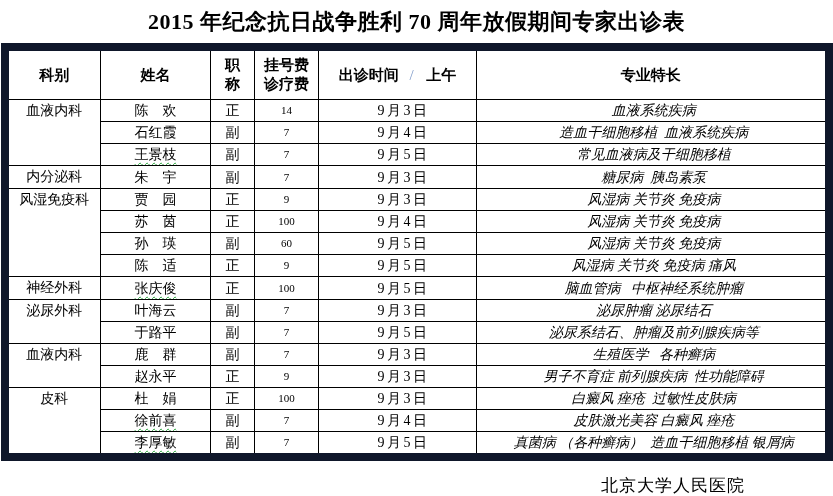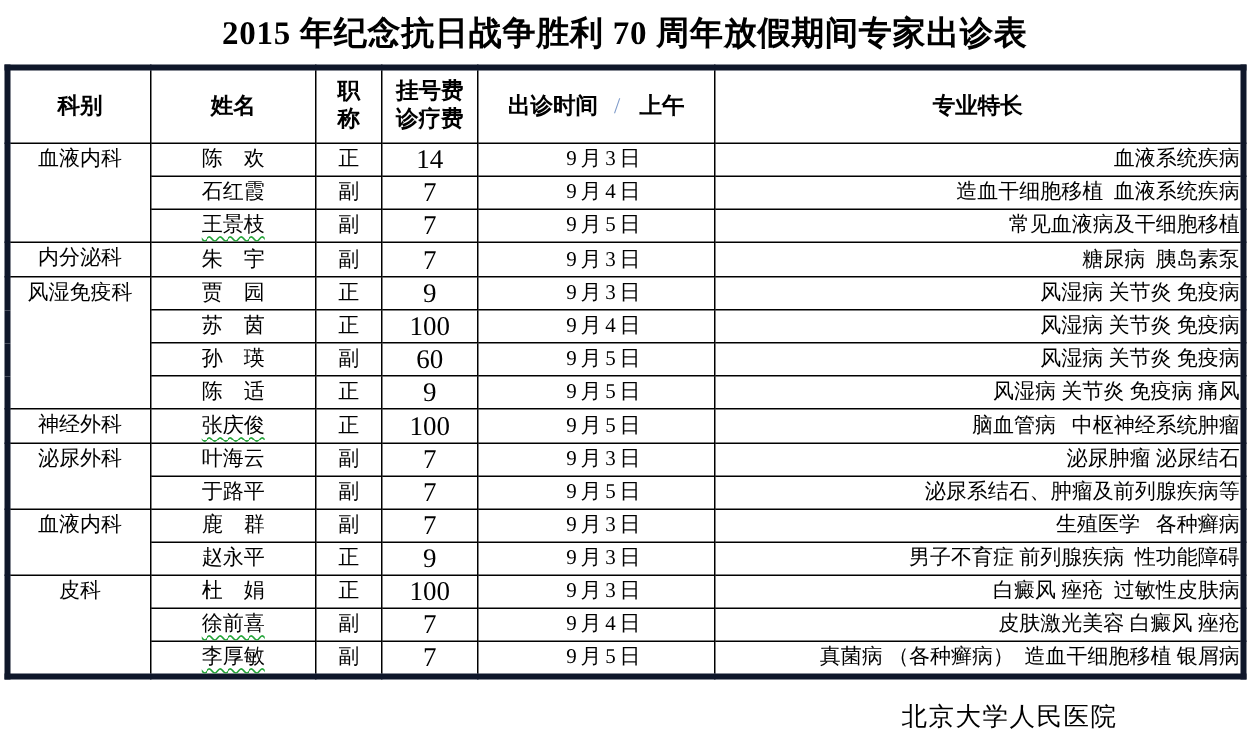--- a/index.html
+++ b/index.html
@@ -18,21 +18,21 @@
     font-weight: bold;
     letter-spacing: 0.5px;
     white-space: nowrap;
   }
 
   table.schedule {
     border-collapse: collapse;
     table-layout: fixed;
     width: 824px;
     margin: 6px auto 0 auto;
-    border: 4px solid #0f172a;
+    border: 8px solid #0f172a;
   }
   col.c-dept { width: 96px; }
   col.c-name { width: 110px; }
   col.c-rank { width: 44px; }
   col.c-fee  { width: 64px; }
   col.c-date { width: 158px; }
   col.c-spec { width: 352px; }
 
   th, td {
     border: 1px solid #000;
@@ -54,26 +54,27 @@
     margin: 0 9px 0 7px;
   }
   tbody td {
     height: 21px;
     font-size: 14px;
     text-align: center;
     line-height: 21px;
   }
   td.dept-cell { vertical-align: top; }
   td.dept-cell .dept-label { display: block; line-height: 22px; }
-  td.fee-cell { font-size: 18px; }
+  td.fee-cell { font-size: 11px; }
   td.date-cell { letter-spacing: 2.5px; font-size: 14px; padding-left: 12px; }
   td.spec-cell {
-    text-align: right;
+    text-align: center;
     padding-left: 6px;
     white-space: pre;
+    font-style: italic;
   }
   .doctor-name { display: inline-block; line-height: 20px; }
   .sq-green {
     text-decoration: underline;
     text-decoration-style: wavy;
     text-decoration-color: #23a338;
     text-decoration-thickness: 1px;
     text-underline-offset: 3px;
   }
   .sq-red {

